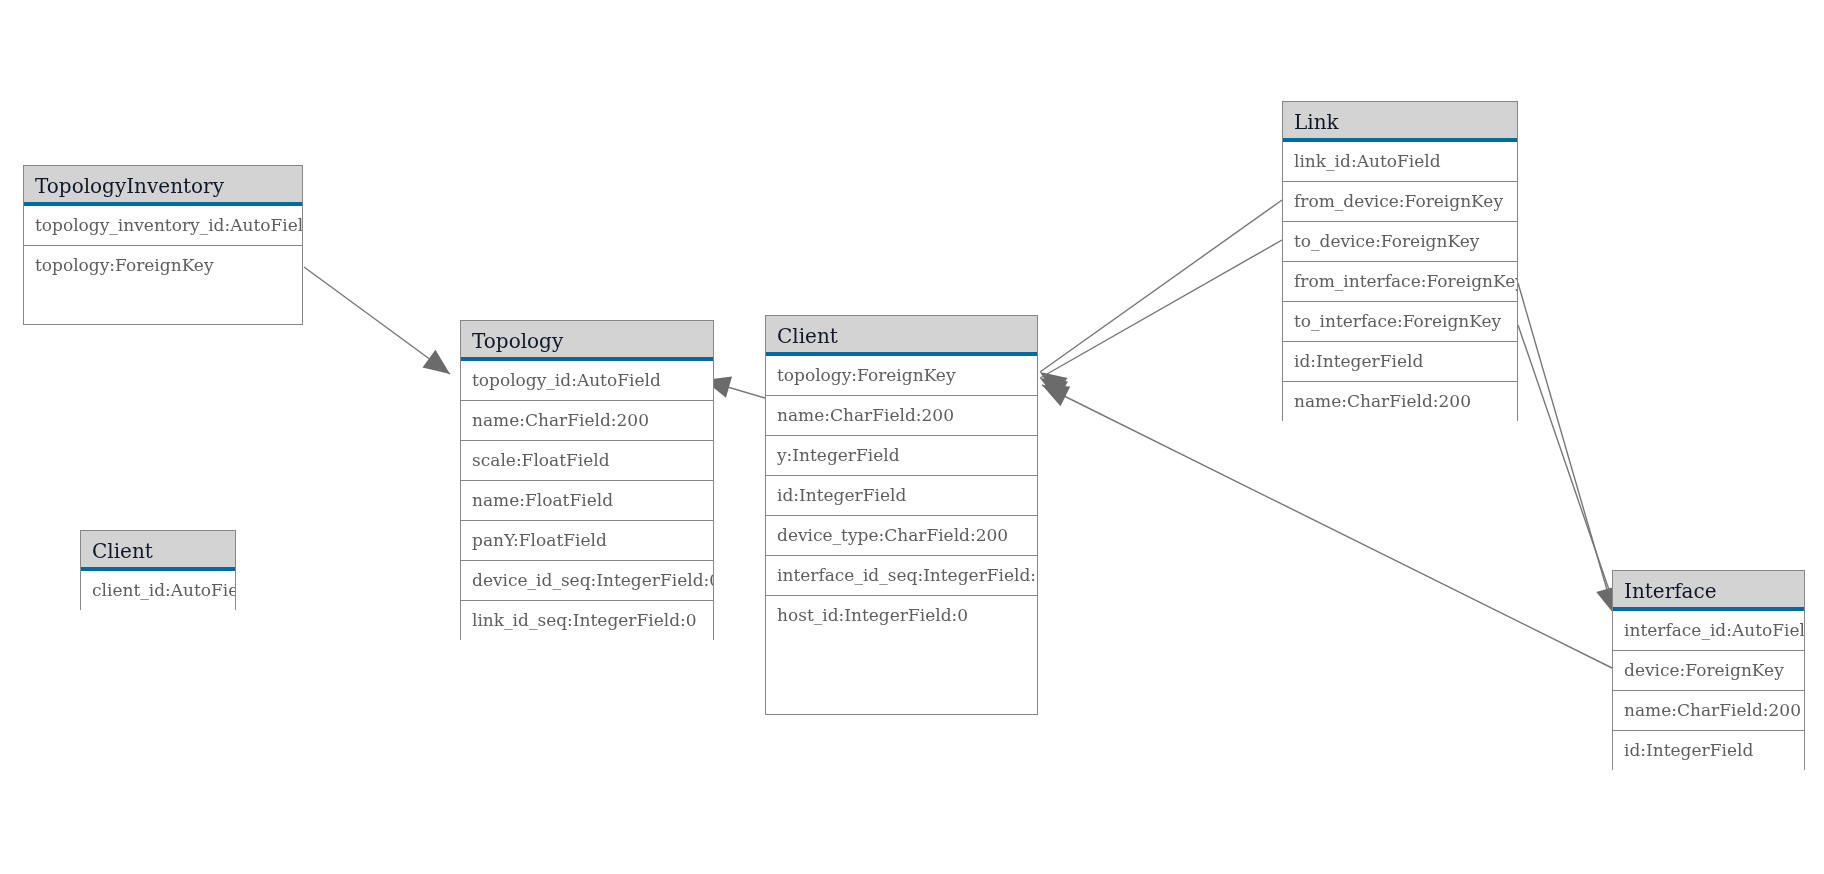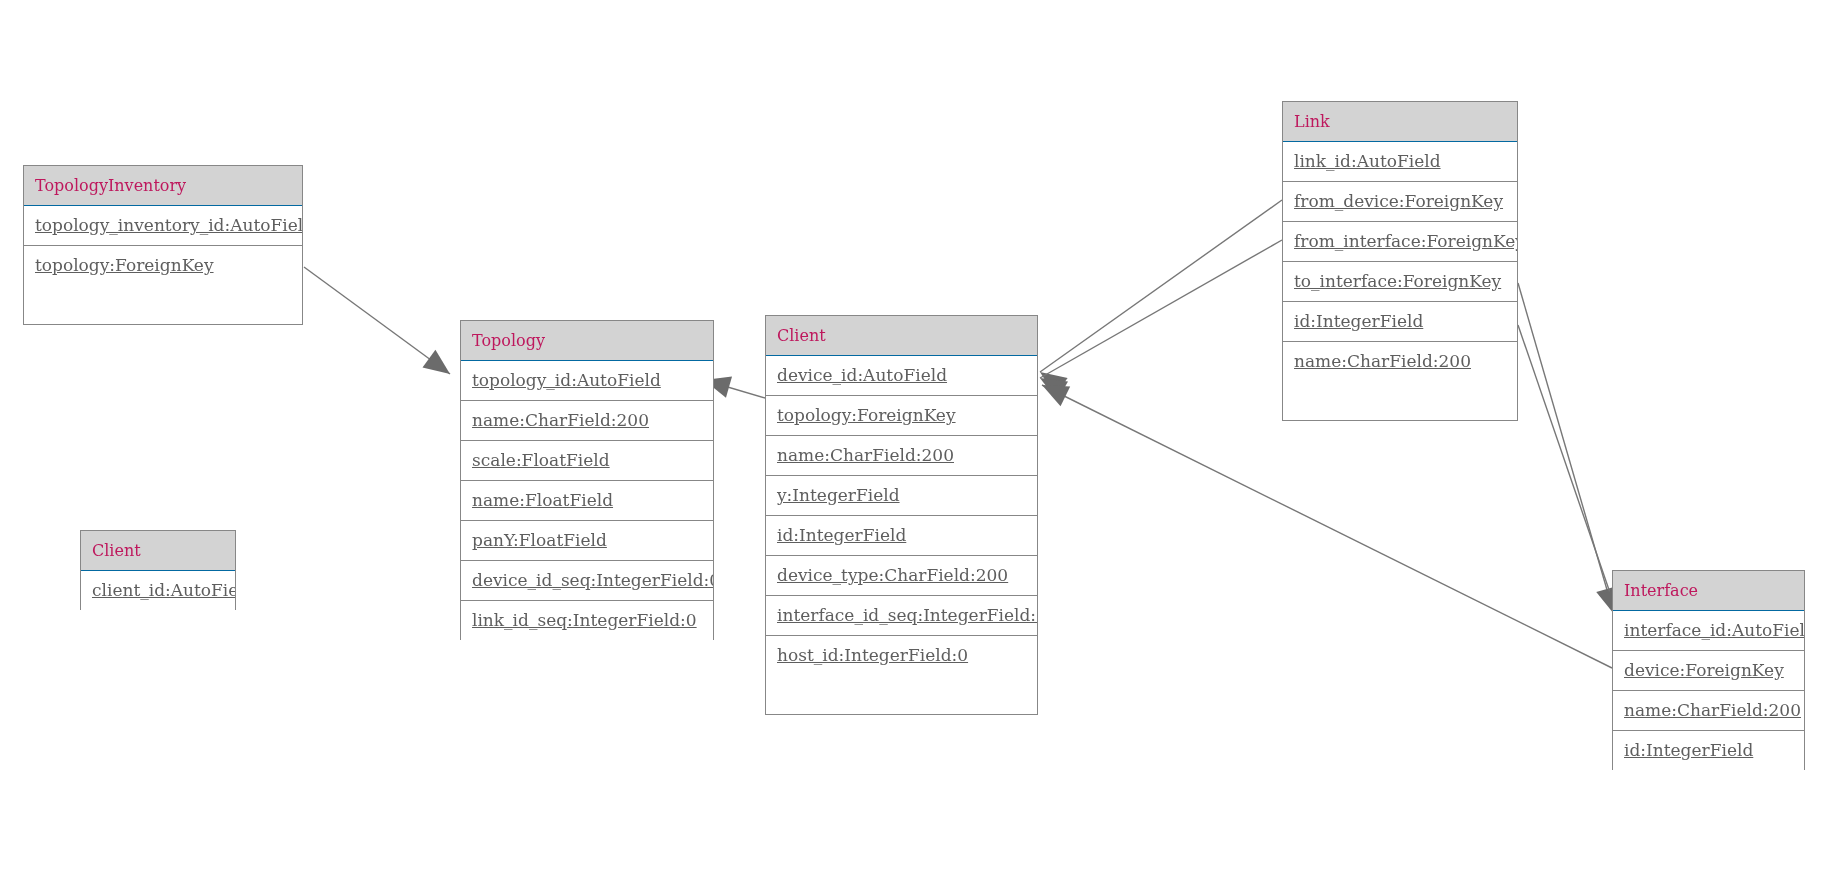--- a/index.html
+++ b/index.html
@@ -29,39 +29,38 @@
     box-sizing: border-box;
     border: 1px solid #878787;
     background: #ffffff;
     z-index: 2;
   }
   .entity-title {
     box-sizing: border-box;
     height: 40px;
     line-height: 40px;
     background: #d3d3d3;
-    border-bottom: 1px solid #0369a1;
-    color: #be185d;
-    font-size: 16px;
+    border-bottom: 4px solid #0369a1;
+    color: #0f172a;
+    font-size: 20px;
     padding: 0 0 0 11px;
     white-space: nowrap;
     overflow: hidden;
   }
   .entity-field {
     box-sizing: border-box;
     height: 40px;
     line-height: 39px;
     border-bottom: 1px solid #878787;
     color: #5e5e5e;
     font-size: 17px;
     padding: 0 0 0 11px;
     white-space: nowrap;
     overflow: hidden;
     background: #ffffff;
-    text-decoration: underline;
   }
   .entity-field:last-child {
     border-bottom: none;
   }
 </style>
 </head>
 <body>
 
 <div id="canvas">
 
@@ -99,33 +98,33 @@
         <div class="entity-field">topology_id:AutoField</div>
         <div class="entity-field">name:CharField:200</div>
         <div class="entity-field">scale:FloatField</div>
         <div class="entity-field">name:FloatField</div>
         <div class="entity-field">panY:FloatField</div>
         <div class="entity-field">device_id_seq:IntegerField:0</div>
         <div class="entity-field">link_id_seq:IntegerField:0</div>
       </div>
       <div class="entity" style="left: 765px; top: 315px; width: 273px; height: 400px;">
         <div class="entity-title">Client</div>
-        <div class="entity-field">device_id:AutoField</div>
         <div class="entity-field">topology:ForeignKey</div>
         <div class="entity-field">name:CharField:200</div>
         <div class="entity-field">y:IntegerField</div>
         <div class="entity-field">id:IntegerField</div>
         <div class="entity-field">device_type:CharField:200</div>
         <div class="entity-field">interface_id_seq:IntegerField:0</div>
         <div class="entity-field">host_id:IntegerField:0</div>
       </div>
       <div class="entity" style="left: 1282px; top: 101px; width: 236px; height: 320px;">
         <div class="entity-title">Link</div>
         <div class="entity-field">link_id:AutoField</div>
         <div class="entity-field">from_device:ForeignKey</div>
+        <div class="entity-field">to_device:ForeignKey</div>
         <div class="entity-field">from_interface:ForeignKey</div>
         <div class="entity-field">to_interface:ForeignKey</div>
         <div class="entity-field">id:IntegerField</div>
         <div class="entity-field">name:CharField:200</div>
       </div>
       <div class="entity" style="left: 1612px; top: 570px; width: 193px; height: 200px;">
         <div class="entity-title">Interface</div>
         <div class="entity-field">interface_id:AutoField</div>
         <div class="entity-field">device:ForeignKey</div>
         <div class="entity-field">name:CharField:200</div>

